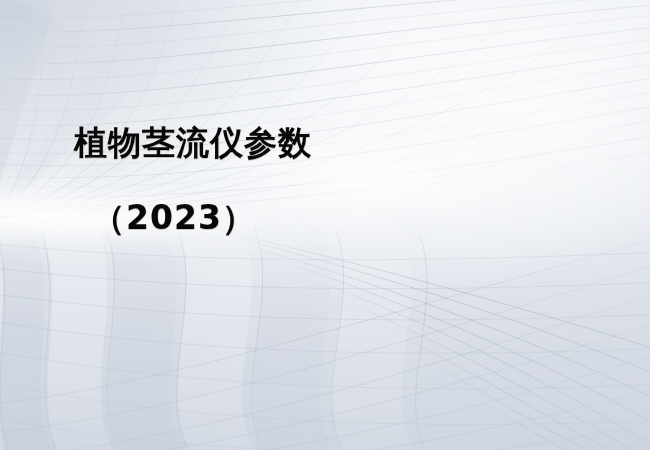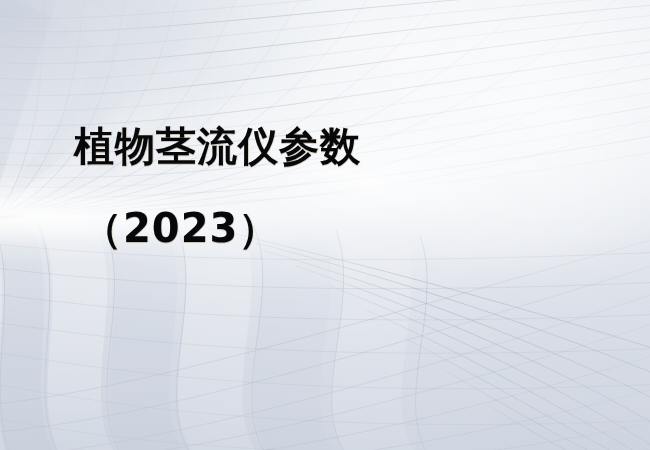--- a/index.html
+++ b/index.html
@@ -39,28 +39,28 @@
 
   
   #title-block{
     position:absolute;left:70px;top:126px;width:520px;
     z-index:9;
   }
   .title-line{
     margin:0;
     color:#07080a;
     font-weight:700;
-    font-size:40px;
+    font-size:33px;
     line-height:1.0;
     letter-spacing:1px;
     white-space:nowrap;
     text-shadow:0 1px 0 rgba(120,90,50,.30), 1px 0 0 rgba(150,110,60,.16);
   }
   #title-line-1{margin-left:4px;}
-  #title-line-2{margin-top:42px;margin-left:12px;}
+  #title-line-2{margin-top:42px;margin-left:22px;}
 </style>
 </head>
 <body>
 
 <div id="slide">
 
   <div class="layer" id="grad-base"></div>
 
   <svg class="layer" id="mesh-upper" viewBox="0 0 650 450" preserveAspectRatio="none">
     <defs>

